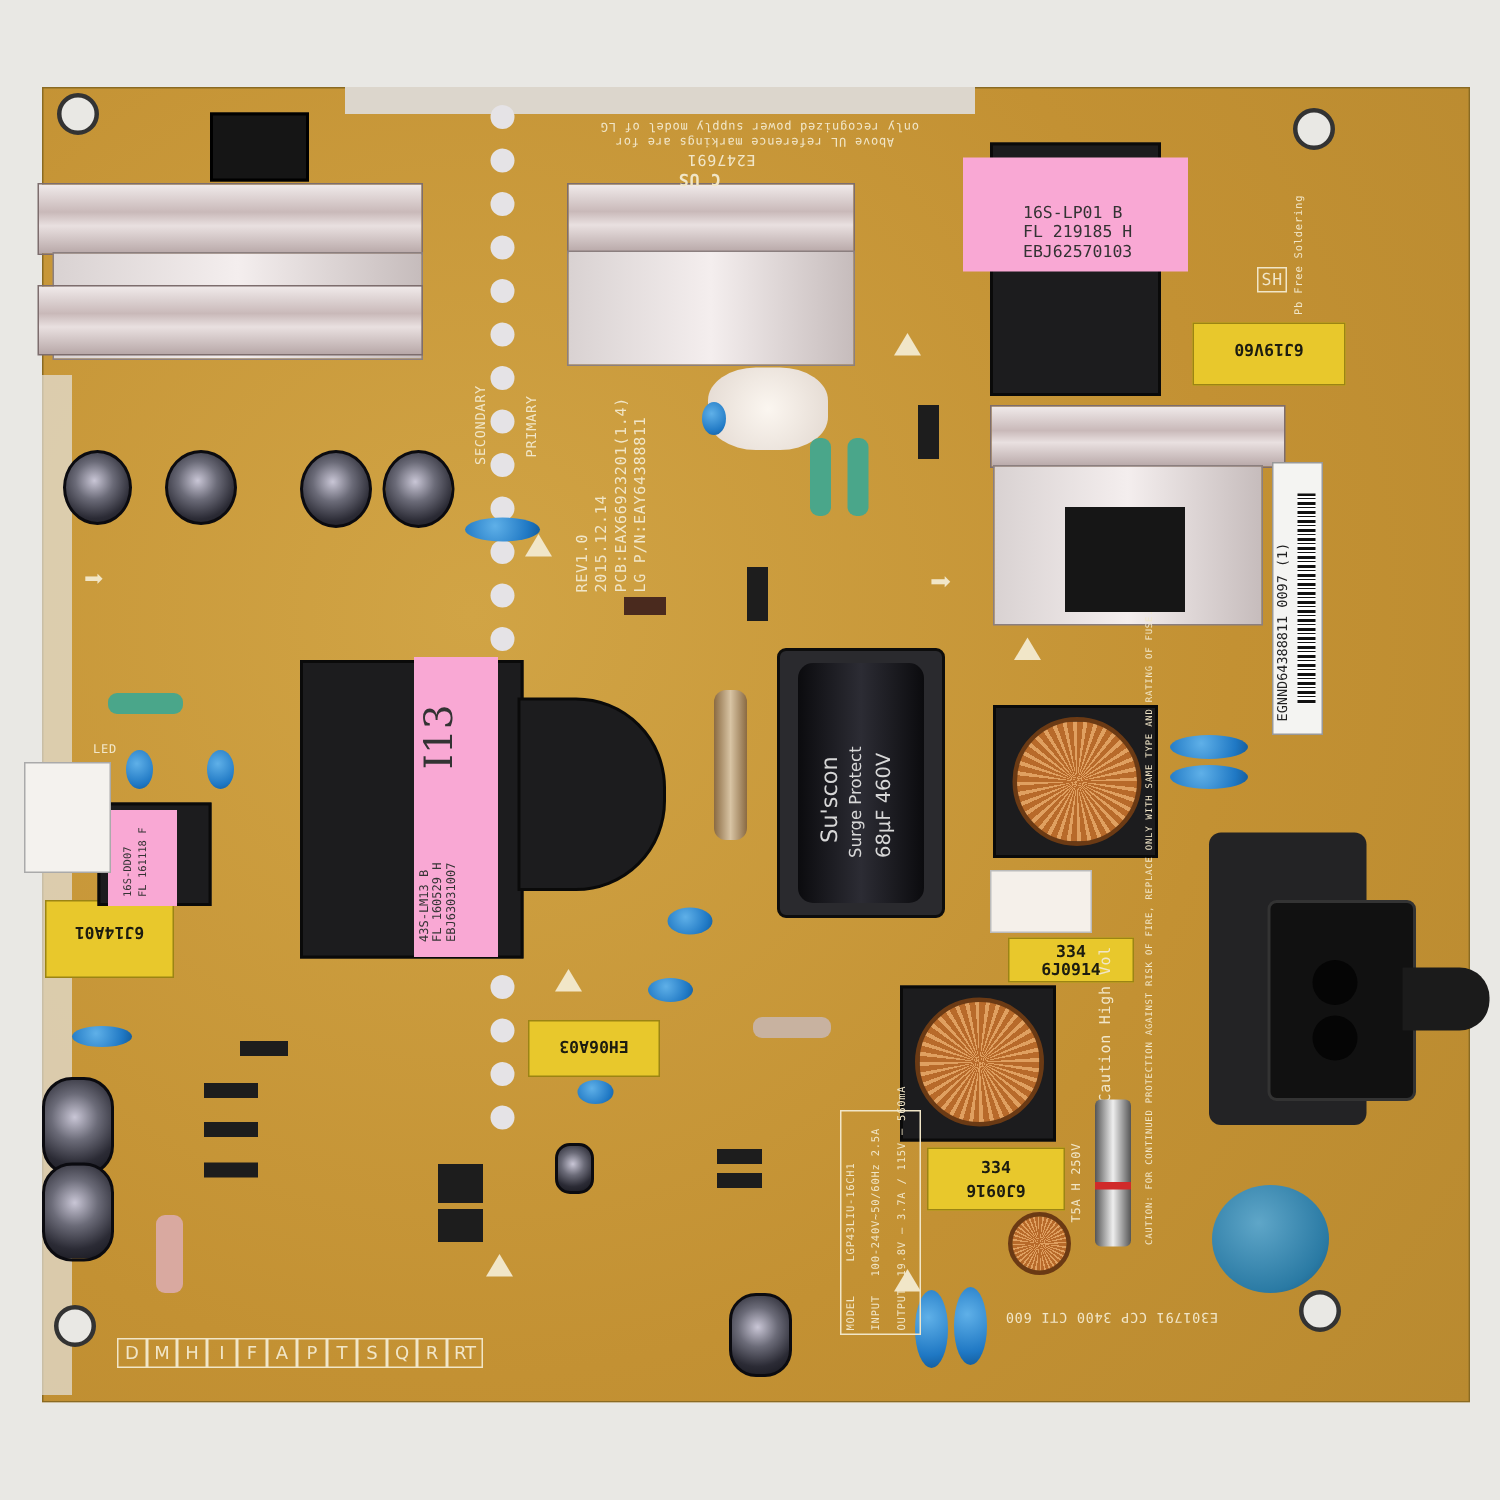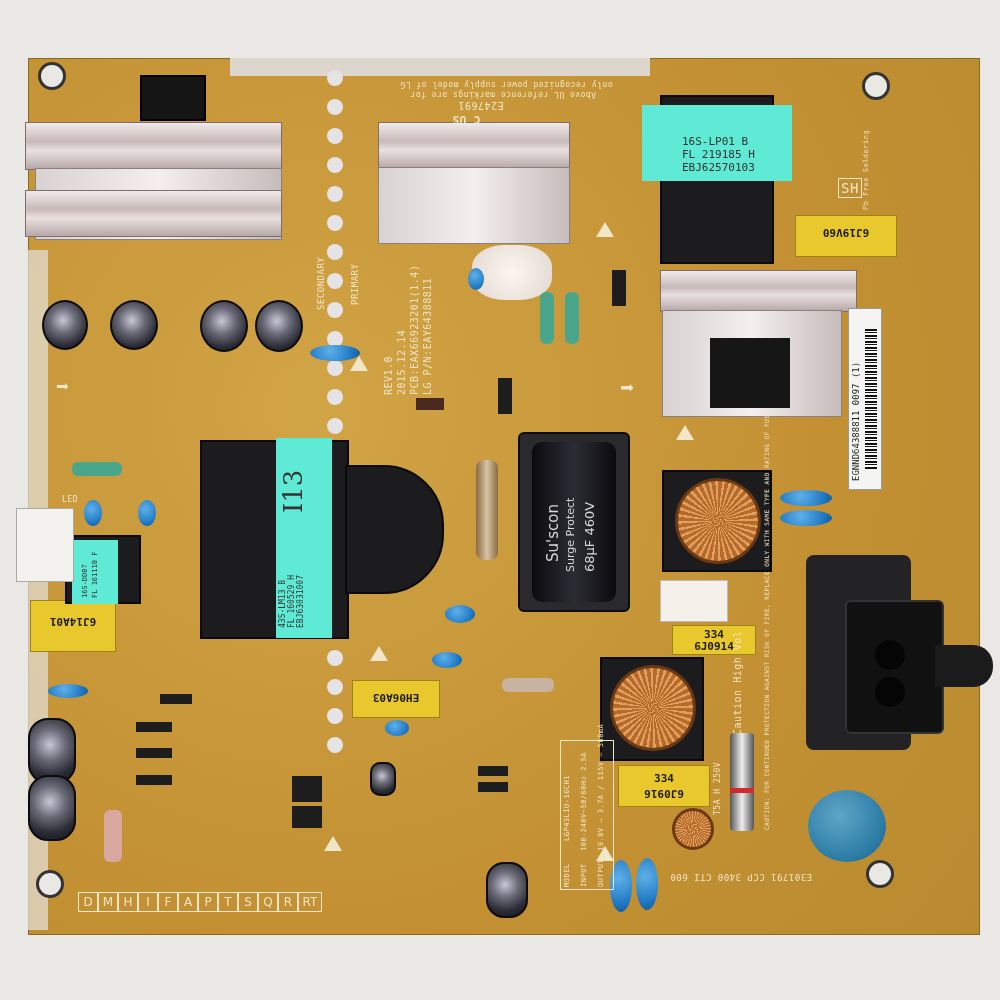--- a/index.html
+++ b/index.html
@@ -8,21 +8,21 @@
   .board{left:28px;top:58px;width:950px;height:875px;background:#c99a3a;border:1px solid #8a6a22;
     background-image:radial-gradient(circle at 30% 40%, #d1a445 0%, #c39133 60%, #b98a30 100%);}
   .cutout{background:#e9e8e4;}
   .silk{color:#f1e6c8;font-size:9px;letter-spacing:0.5px;white-space:nowrap;}
   .heatsink{background:linear-gradient(#f0eaea,#c9b9b9 40%,#e9e0e0 60%,#b8a8a8);border:1px solid #7d6d6d;}
   .sinkfin{background:linear-gradient(90deg,#d9d2d2,#f4eeee,#c6bcbc);border:1px solid #8b7f7f;}
   .cap{border-radius:50%;background:radial-gradient(circle at 45% 40%,#c9c6d6 0%,#6b6b78 35%,#2b2b35 70%,#15151c 100%);border:2px solid #0b0b10;}
   .blue{background:radial-gradient(circle at 40% 35%,#5fb0e8,#1f78c4 70%,#135a98);border-radius:50%;}
   .ycap{background:#e8c82c;border:1px solid #9b8414;color:#1c1c10;font-size:11px;text-align:center;font-weight:bold;}
   .xfmr{background:#1c1c1e;border:2px solid #0a0a0a;}
-  .label-white{background:#5eead4;color:#333;font-size:8px;line-height:10px;padding:2px;}
+  .label-white{background:#f9a8d4;color:#333;font-size:8px;line-height:10px;padding:2px;}
   .dotline{width:16px;height:16px;border-radius:50%;background:#e5e3e6;}
   .diode{background:#1d1d1d;}
   .toroid{border-radius:50%;background:repeating-conic-gradient(#b86a2a 0deg 6deg,#e0a060 6deg 10deg);border:3px solid #6b3a14;}
   .warn{width:0;height:0;border-left:9px solid transparent;border-right:9px solid transparent;border-bottom:15px solid #f1e6c8;}
   .hole{border-radius:50%;background:#e9e8e4;border:3px solid #333;}
   .box-letter{display:inline-block;width:18px;height:18px;border:1px solid #f1e6c8;color:#f1e6c8;font-size:12px;line-height:18px;text-align:center;font-family:"DejaVu Sans",sans-serif;}
   .rot90{transform:rotate(-90deg);transform-origin:left top;}
   .rot180{transform:rotate(180deg);}
 </style>
 </head>
@@ -81,21 +81,21 @@
 <div class="abs silk rot180" style="left:458px;top:100px;font-size:10px;">E247691</div>
 <div class="abs silk rot180" style="left:452px;top:113px;font-size:11px;font-weight:bold;">C US</div>
 
 <div class="abs xfmr" style="left:660px;top:95px;width:110px;height:165px;"></div>
 <div class="abs label-white" style="left:642px;top:105px;width:150px;height:76px;font-size:11px;line-height:13px;padding-top:30px;padding-left:40px;box-sizing:border-box;">
   <div>16S-LP01 B</div>
   <div>FL 219185 H</div>
   <div>EBJ62570103</div>
 </div>
 
-<div class="abs silk" style="left:838px;top:178px;border:1px solid #f1e6c8;padding:1px 2px;font-size:14px;">SH</div>
+<div class="abs silk" style="left:838px;top:178px;border:1px solid #f1e6c8;padding:1px 2px;font-size:11px;">SH</div>
 <div class="abs silk rot90" style="left:862px;top:210px;font-size:7px;">Pb Free Soldering</div>
 
 <div class="abs ycap rot180" style="left:795px;top:215px;width:100px;height:40px;line-height:48px;">6J19V60</div>
 
 <div class="abs heatsink" style="left:660px;top:270px;width:195px;height:40px;"></div>
 <div class="abs sinkfin" style="left:662px;top:310px;width:178px;height:105px;"></div>
 <div class="abs" style="left:710px;top:338px;width:80px;height:70px;background:#161616;"></div>
 
 <div class="abs" style="left:848px;top:308px;width:32px;height:180px;background:#f4f4f2;border:1px solid #999;">
   <div style="position:absolute;left:16px;top:20px;width:12px;height:140px;background:repeating-linear-gradient(#111 0 2px,#fff 2px 3px,#111 3px 4px,#fff 4px 6px);"></div>

